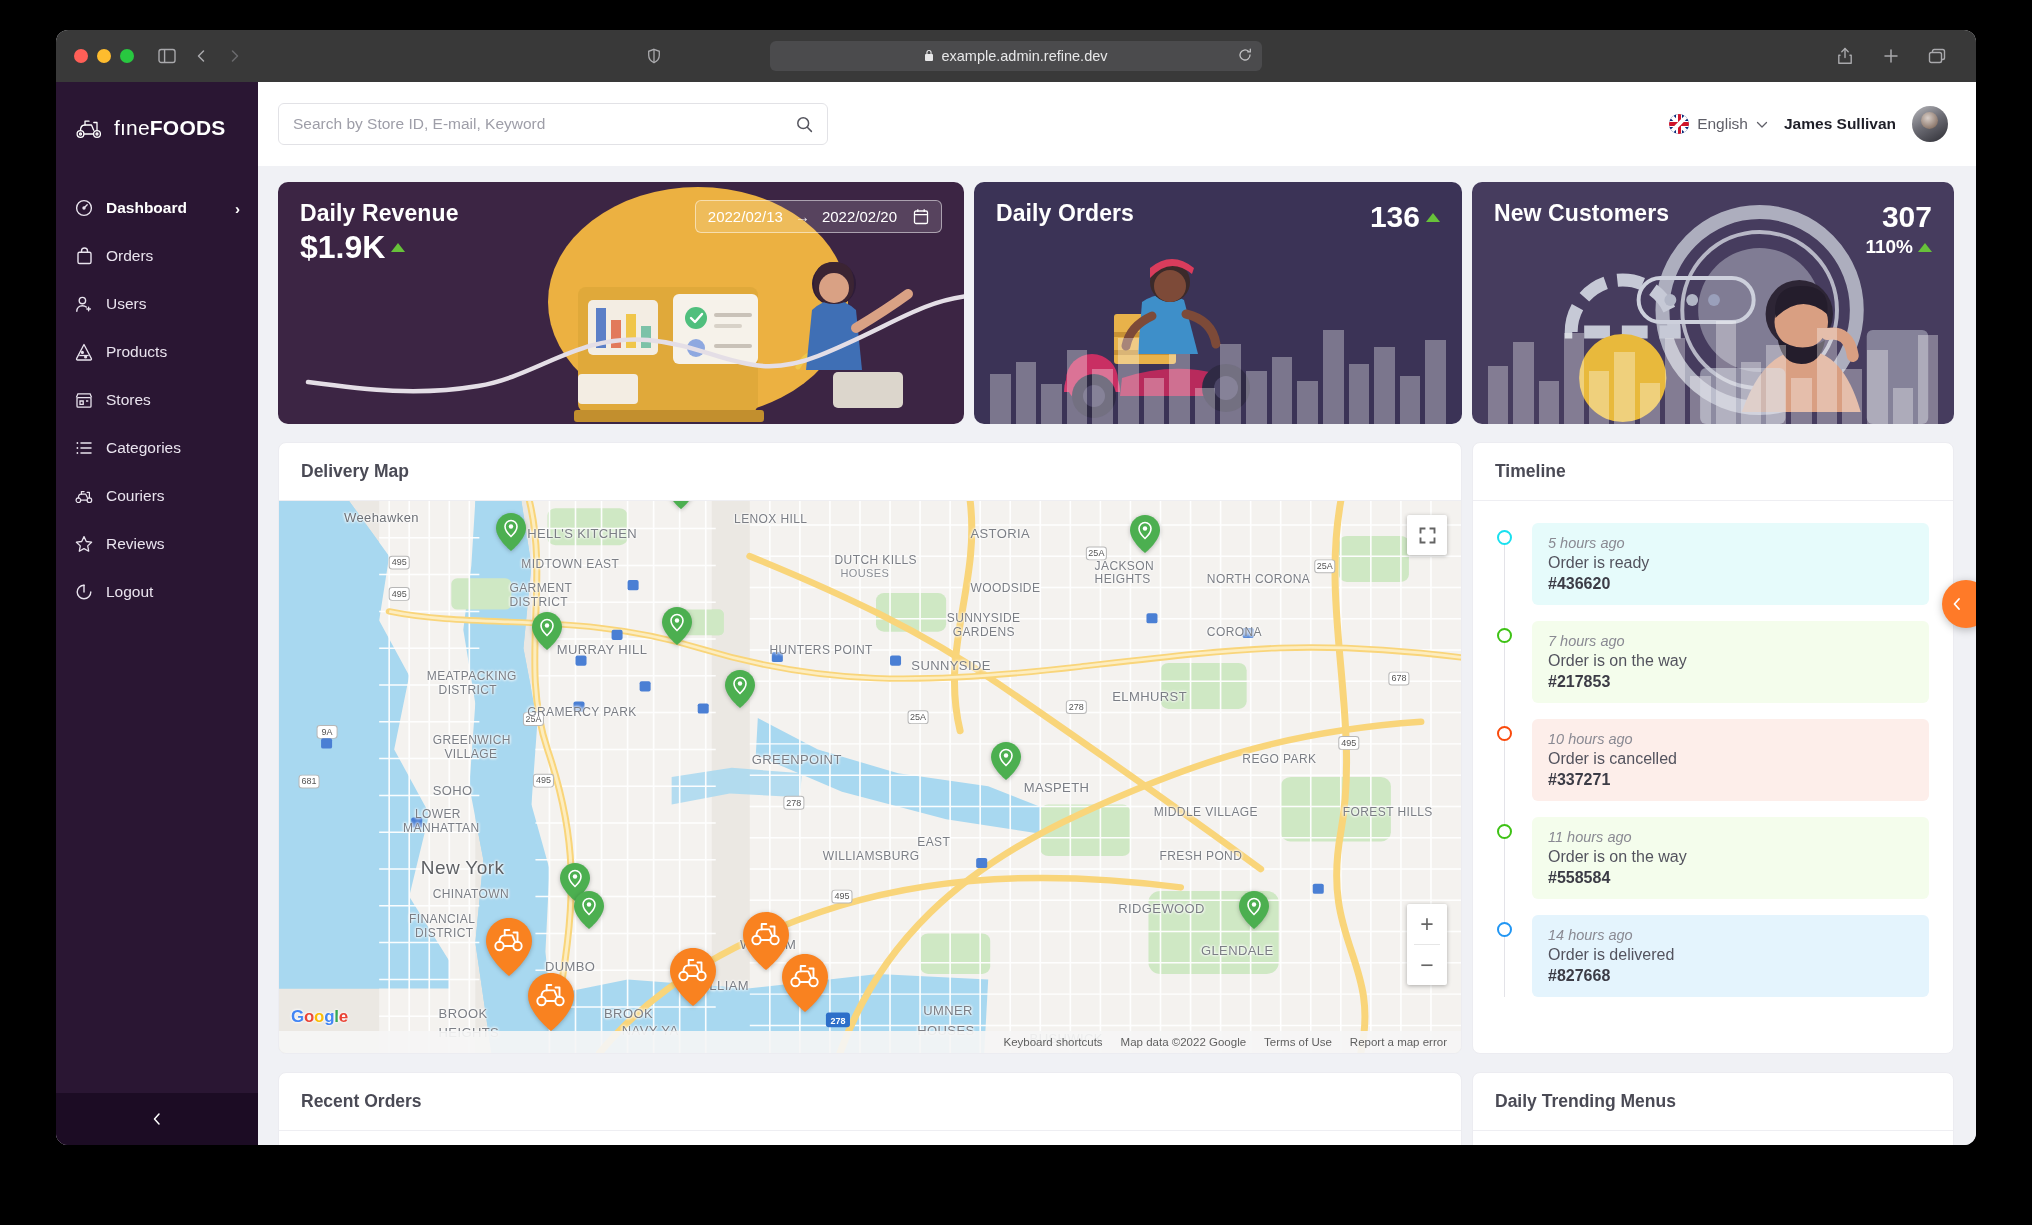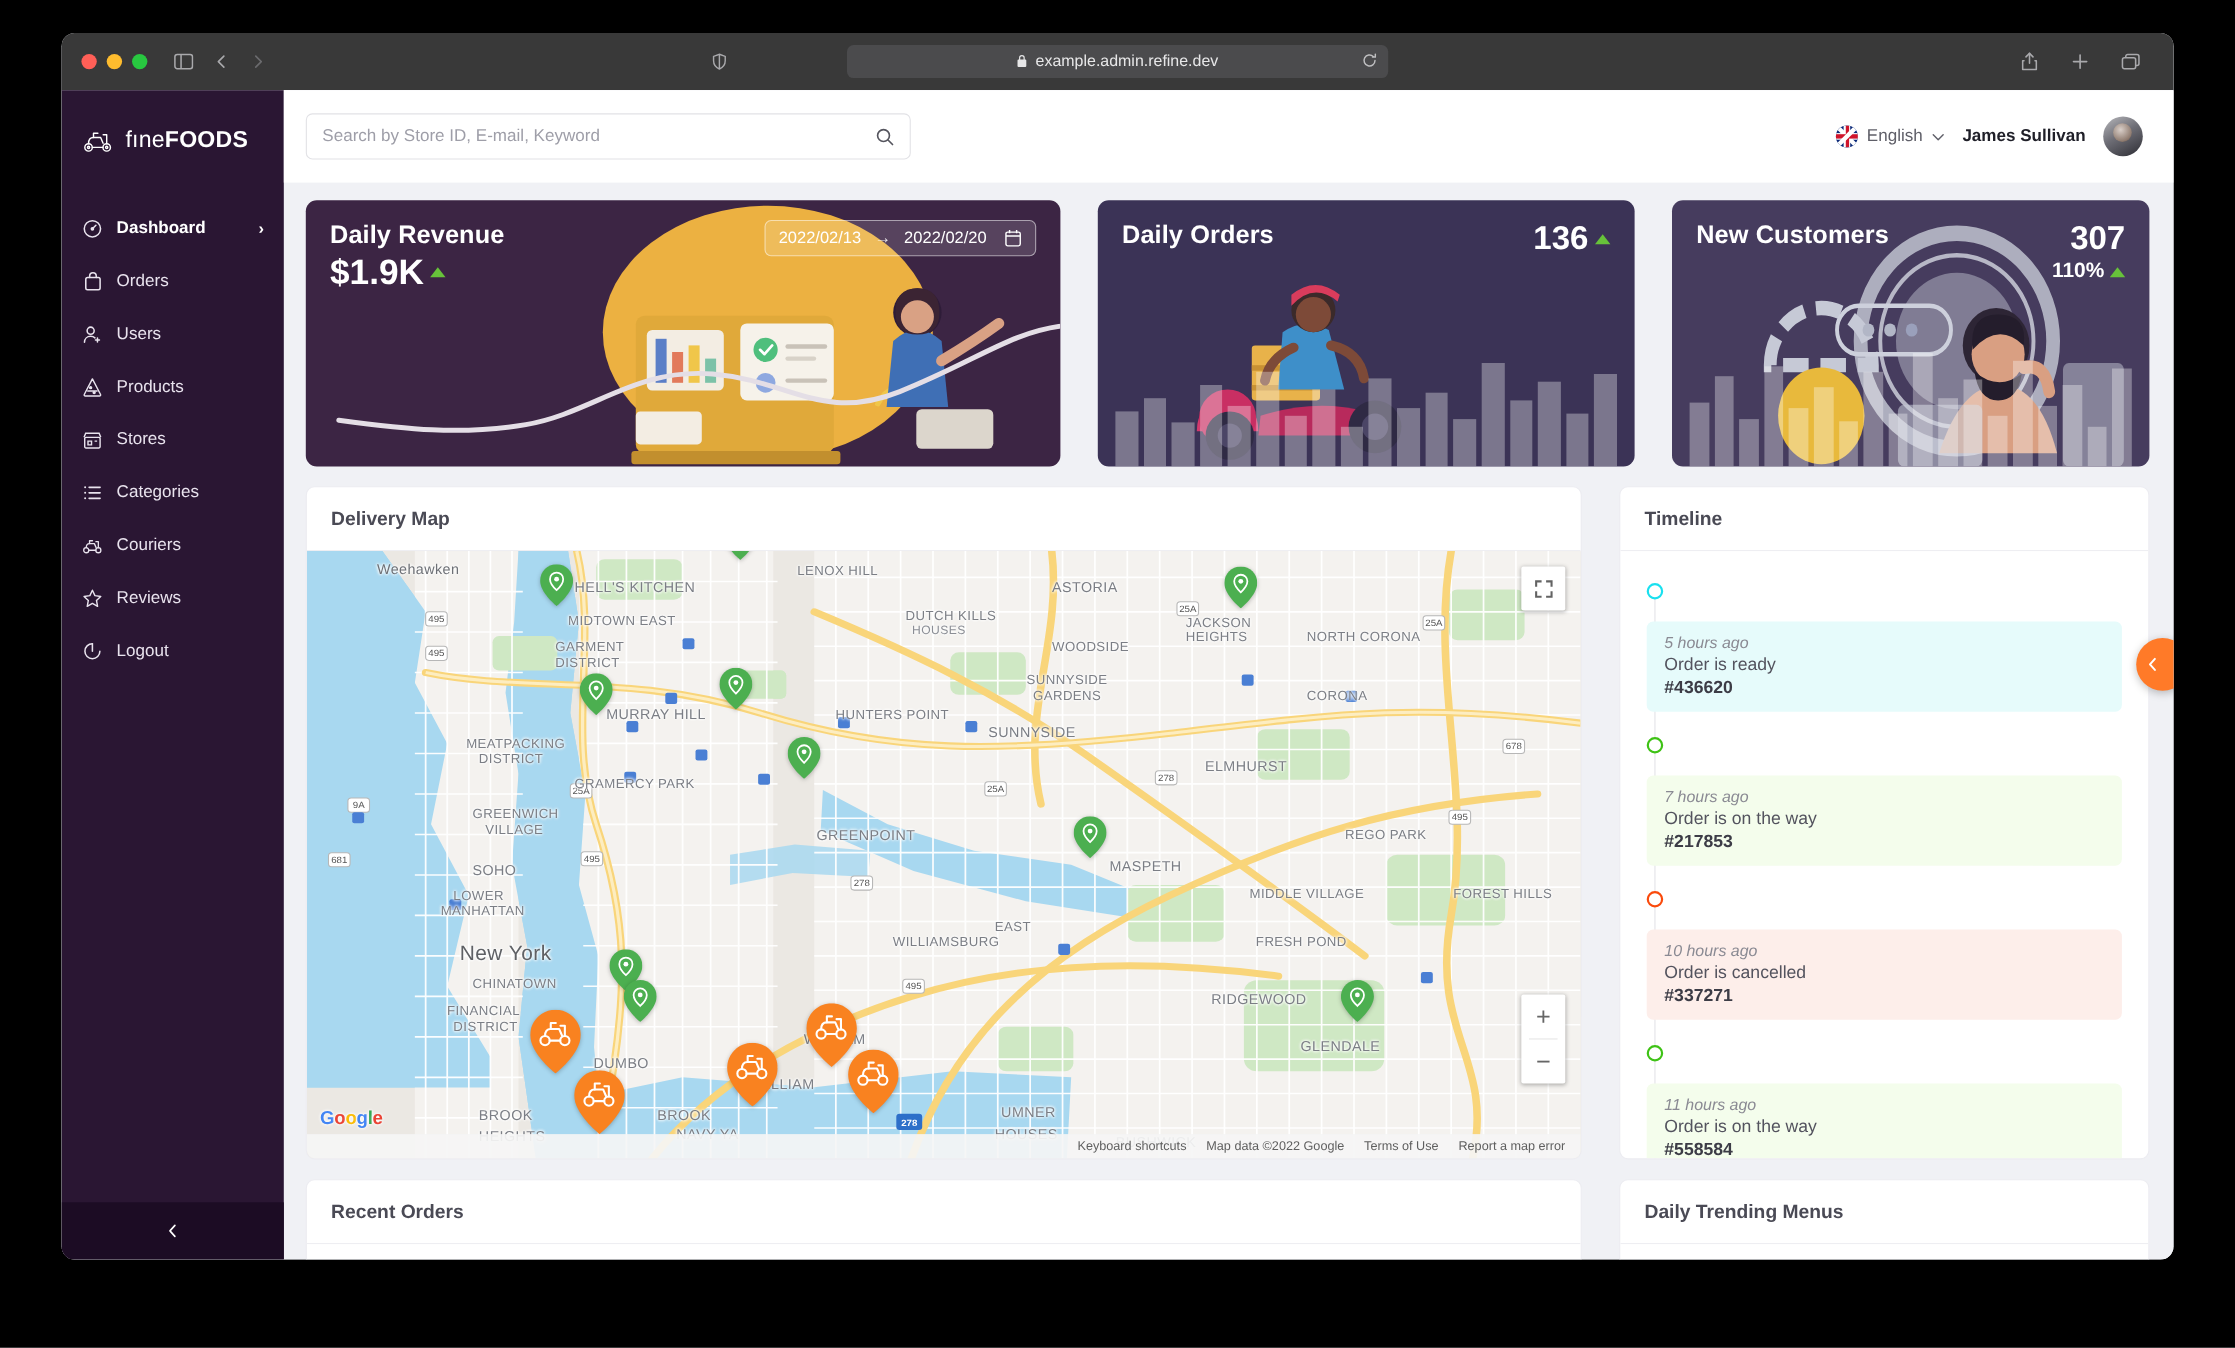--- a/index.html
+++ b/index.html
@@ -193,21 +193,21 @@
     width:17px; height:17px; border-radius:50%;
     background: radial-gradient(circle at 40% 35%, #d9cfc9, #8e7a6e 70%, #4a3d36);
   }
 
   
   #content {
     flex: 1;
     padding: 16px 22px 0 20px;
     overflow: hidden;
   }
-  .row { display: flex; gap: 34px; }
+  .row { display: flex; gap: 10px; }
 
   
   #stat-row { margin-bottom: 18px; }
   .stat-card {
     border-radius: 10px;
     position: relative;
     overflow: hidden;
     height: 242px;
     padding: 18px 22px;
     color: #fff;
@@ -304,21 +304,21 @@
   .pin svg { width:100%; height:100%; display:block; filter: drop-shadow(0 1px 2px rgba(0,0,0,.25)); }
   .pin.courier { width: 46px; height: 58px; }
 
   
   #timeline-body { flex: 1; padding: 22px 24px 0 24px; overflow: hidden; position: relative; }
   #timeline-list { position: relative; }
   #timeline-list::before {
     content:""; position:absolute; left: 7px; top: 8px; bottom: 0;
     width: 1px; background: #e3e3e8;
   }
-  .tl-item { display: flex; gap: 20px; margin-bottom: 16px; position: relative; flex-direction: column; }
+  .tl-item { display: flex; gap: 20px; margin-bottom: 16px; position: relative; }
   .tl-dot {
     width: 15px; height: 15px; border-radius: 50%;
     border: 2.5px solid #888; background: #fff;
     flex-shrink: 0; margin-top: 7px; z-index: 2;
   }
   .tl-card { flex: 1; border-radius: 6px; padding: 12px 16px; }
   .tl-time { font-size: 14.5px; font-style: italic; color: #8a8a93; margin-bottom: 3px; }
   .tl-text { font-size: 16px; color: #53535e; margin-bottom: 3px; }
   .tl-id { font-size: 16px; color: #3c3c46; font-weight: 700; }
 

